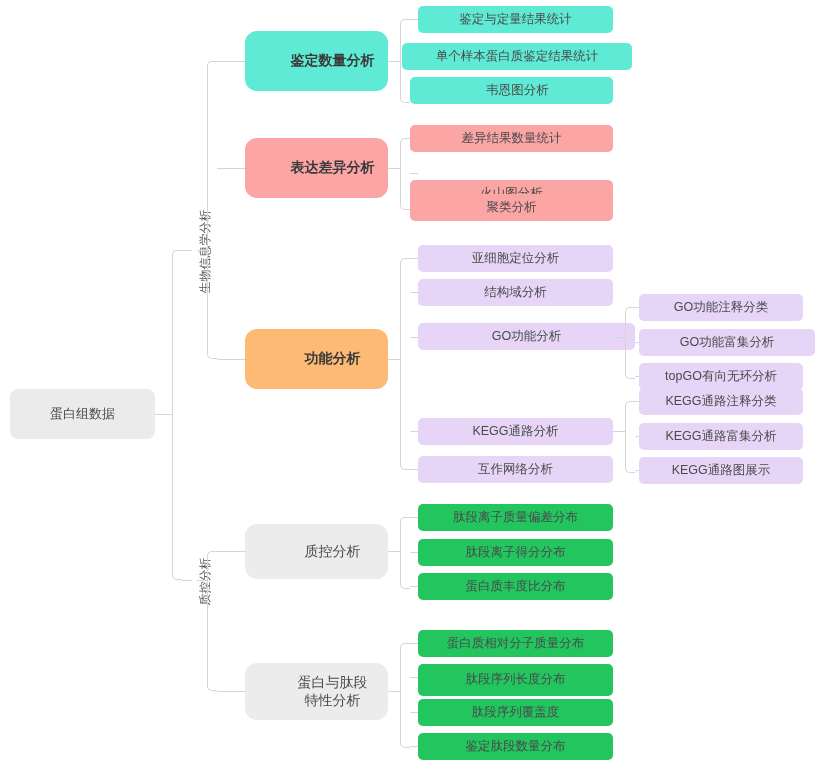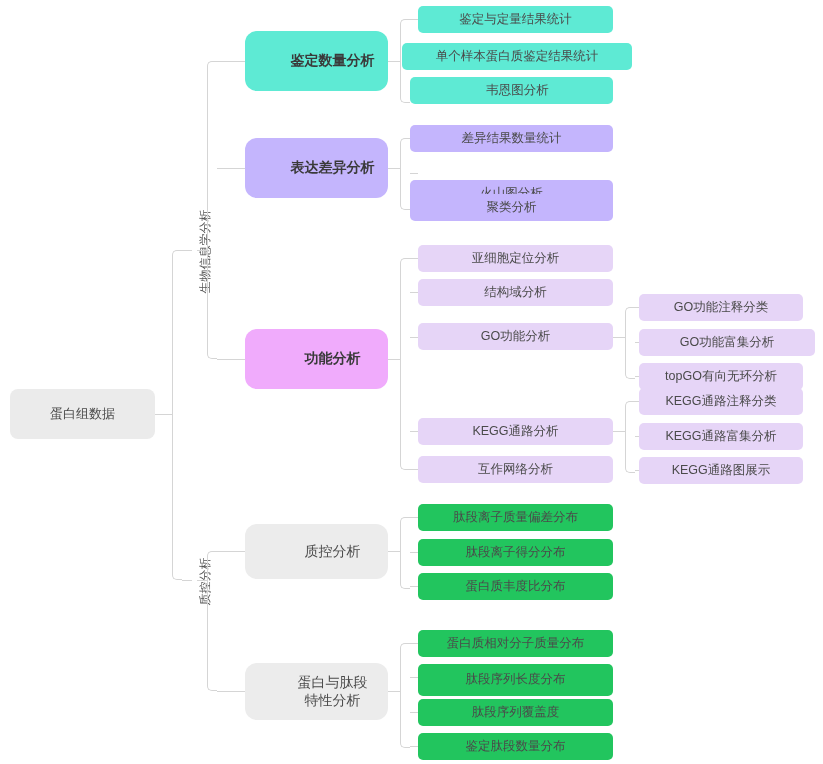--- a/index.html
+++ b/index.html
@@ -47,22 +47,22 @@
   .node.l1.plain {
     font-weight: normal;
     color: #4a4a4a;
   }
   .node.leaf {
     border-radius: 5px;
     font-size: 12.5px;
     color: #4a4a4a;
   }
   .c-peach  { background: #5eead4; }
-  .c-green  { background: #c4b5fd; }
-  .c-purple { background: #f0abfc; }
+  .c-green  { background: #fca5a5; }
+  .c-purple { background: #fdba74; }
   .c-purple-light { background: #e6d5f7; }
   .c-gray   { background: #ececec; }
   .c-gray-light { background: #22c55e; }
 
   
   .vlabel {
     position: absolute;
     font-size: 12px;
     color: #555555;
     white-space: nowrap;
@@ -173,21 +173,21 @@
   <div class="conn hline" style="left:410px; top:337px; width:8px;"></div>
   <div class="conn hline" style="left:410px; top:431px; width:8px;"></div>
   <div class="conn hline" style="left:410px; top:469px; width:8px;"></div>
 
   <div class="node leaf c-purple-light" style="left:418px; top:245px; width:195px; height:27px;">
     <span>亚细胞定位分析</span>
   </div>
   <div class="node leaf c-purple-light" style="left:418px; top:279px; width:195px; height:27px;">
     <span>结构域分析</span>
   </div>
-  <div class="node leaf c-purple-light" style="left:418px; top:323px; width:195px; height:27px;">
+  <div class="node leaf c-purple-light" style="left:418px; top:323px; width:217px; height:27px;">
     <span>GO功能分析</span>
   </div>
   <div class="node leaf c-purple-light" style="left:418px; top:418px; width:195px; height:27px;">
     <span>KEGG通路分析</span>
   </div>
   <div class="node leaf c-purple-light" style="left:418px; top:456px; width:195px; height:27px;">
     <span>互作网络分析</span>
   </div>
 
   <div class="conn hline" style="left:613px; top:337px; width:12px;"></div>

